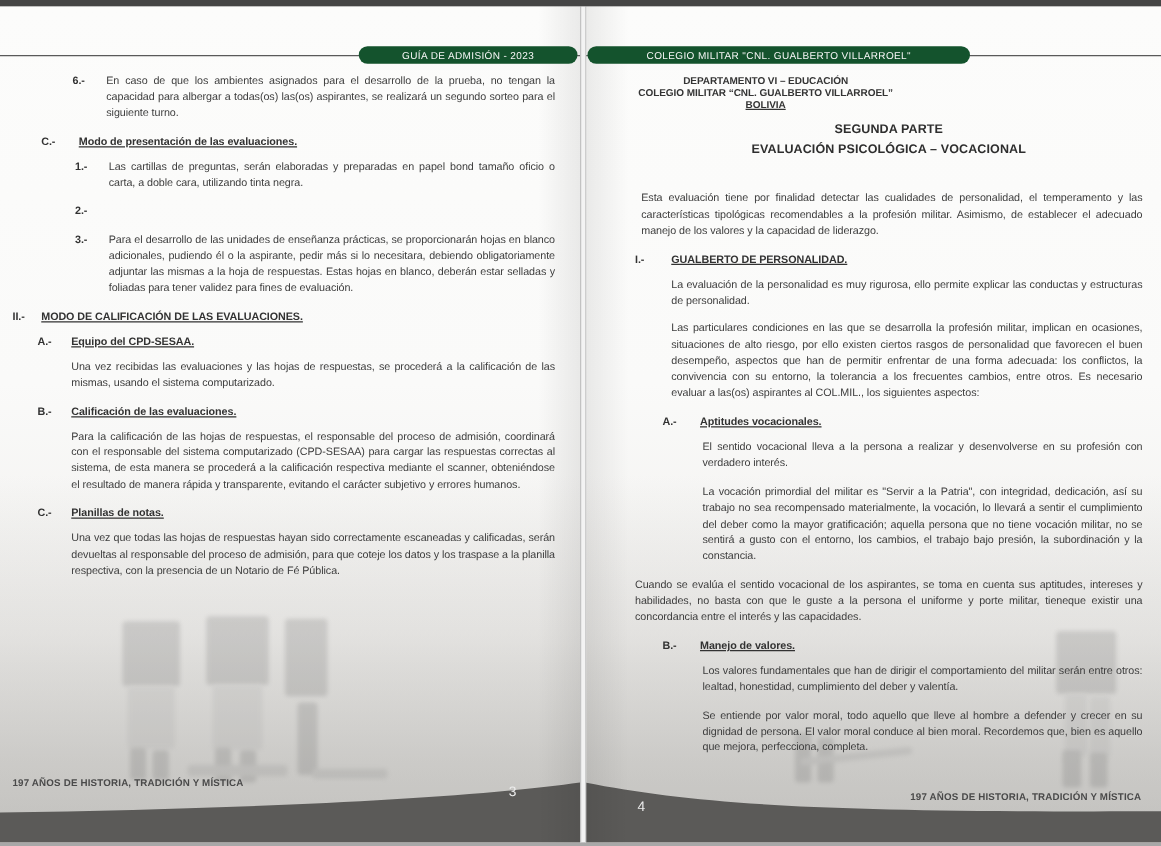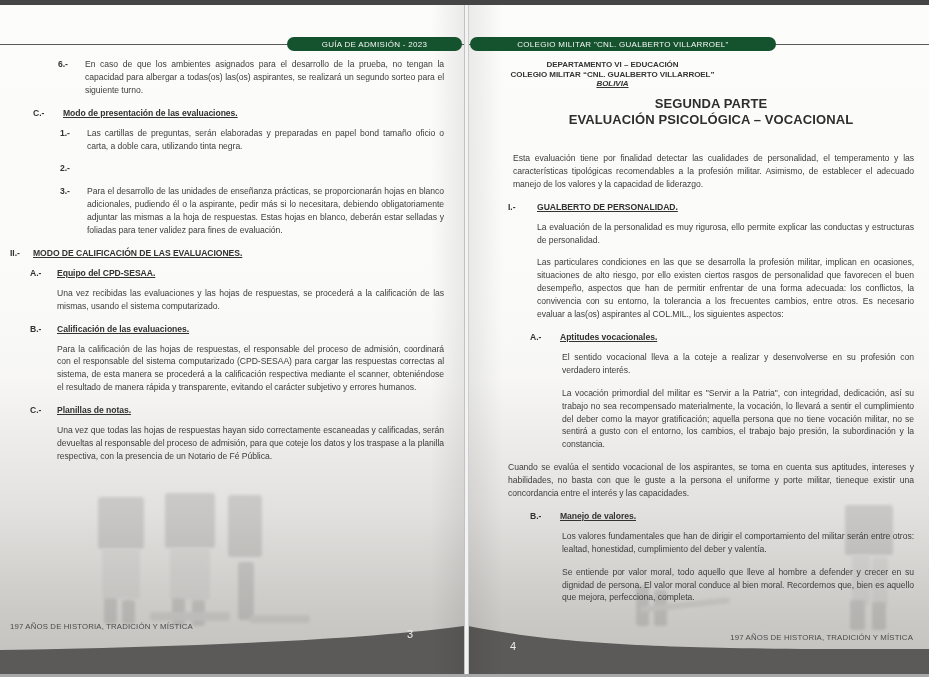--- a/index.html
+++ b/index.html
@@ -49,34 +49,34 @@
   
   .swoosh{left:0;top:597px;width:929px;height:77px;z-index:3;}
   
   .content{z-index:5;font-size:8.6px;line-height:12.9px;color:#3d3d3d;letter-spacing:-0.05px;}
   .content.lft{left:10px;top:58px;width:434px;}
   .content.rgt{left:508px;top:140px;width:406px;}
   .letterhead{
     left:505px;top:60px;width:215px;z-index:5;text-align:center;
     font-size:8px;font-weight:700;line-height:9.6px;color:#343434;letter-spacing:-0.05px;
   }
-  .letterhead .u{text-decoration:underline;font-style:italic;}
+  .letterhead .u{text-decoration:underline;}
   .bigtitle{
     left:508px;top:96px;width:406px;z-index:5;text-align:center;
-    font-size:13px;font-weight:700;line-height:15.5px;color:#2e2e2e;letter-spacing:0.1px;
+    font-size:10px;font-weight:700;line-height:15.5px;color:#2e2e2e;letter-spacing:0.1px;
   }
   .blk{margin-bottom:10px;}
   .blk.heading{margin-bottom:7px;}
   .row{display:flex;}
   .lbl{flex:0 0 auto;font-weight:700;color:#323232;}
   .btext{flex:1;}
   .jtext{text-align:justify;}
   .htxt{font-weight:700;text-decoration:underline;color:#323232;}
   
-  .motto{z-index:7;font-size:7.8px;color:#4a4a4a;letter-spacing:0.15px;}
+  .motto{z-index:7;font-size:7.8px;color:#4a4a4a;letter-spacing:0.15px;font-weight:bold;}
   .motto.l{left:10px;top:622px;}
   .motto.r{right:16px;top:633px;}
   .pagenum{z-index:7;font-size:11px;color:#ececec;}
   .pagenum.n3{left:407px;top:628px;}
   .pagenum.n4{left:510px;top:640px;}
 </style>
 </head>
 <body>
 
 <div class="abs page-bg left"></div>
@@ -179,21 +179,21 @@
     <div class="blk heading row" style="padding-left: 0px;">
       <span class="lbl" style="width: 29px;">I.-</span>
       <div class="btext jtext htxt">GUALBERTO DE PERSONALIDAD.</div>
     </div>
     <div class="blk para jtext" style="margin-left: 29px;">La evaluación de la personalidad es muy rigurosa, ello permite explicar las conductas y estructuras de personalidad.</div>
     <div class="blk para jtext" style="margin-left: 29px;">Las particulares condiciones en las que se desarrolla la profesión militar, implican en ocasiones, situaciones de alto riesgo, por ello existen ciertos rasgos de personalidad que favorecen el buen desempeño, aspectos que han de permitir enfrentar de una forma adecuada: los conflictos, la convivencia con su entorno, la tolerancia a los frecuentes cambios, entre otros. Es necesario evaluar a las(os) aspirantes al COL.MIL., los siguientes aspectos:</div>
     <div class="blk heading row" style="padding-left: 22px;">
       <span class="lbl" style="width: 30px;">A.-</span>
       <div class="btext jtext htxt">Aptitudes vocacionales.</div>
     </div>
-    <div class="blk para jtext" style="margin-left: 54px;">El sentido vocacional lleva a la coteje a realizar y desenvolverse en su profesión con verdadero interés.</div>
+    <div class="blk para jtext" style="margin-left: 54px;">El sentido vocacional lleva a la persona a realizar y desenvolverse en su profesión con verdadero interés.</div>
     <div class="blk para jtext" style="margin-left: 54px;">La vocación primordial del militar es "Servir a la Patria", con integridad, dedicación, así su trabajo no sea recompensado materialmente, la vocación, lo llevará a sentir el cumplimiento del deber como la mayor gratificación; aquella persona que no tiene vocación militar, no se sentirá a gusto con el entorno, los cambios, el trabajo bajo presión, la subordinación y la constancia.</div>
     <div class="blk para jtext" style="">Cuando se evalúa el sentido vocacional de los aspirantes, se toma en cuenta sus aptitudes, intereses y habilidades, no basta con que le guste a la persona el uniforme y porte militar, tieneque existir una concordancia entre el interés y las capacidades.</div>
     <div class="blk heading row" style="padding-left: 22px;">
       <span class="lbl" style="width: 30px;">B.-</span>
       <div class="btext jtext htxt">Manejo de valores.</div>
     </div>
     <div class="blk para jtext" style="margin-left: 54px;">Los valores fundamentales que han de dirigir el comportamiento del militar serán entre otros: lealtad, honestidad, cumplimiento del deber y valentía.</div>
     <div class="blk para jtext" style="margin-left: 54px;">Se entiende por valor moral, todo aquello que lleve al hombre a defender y crecer en su dignidad de persona. El valor moral conduce al bien moral. Recordemos que, bien es aquello que mejora, perfecciona, completa.</div>
   </div>
 

